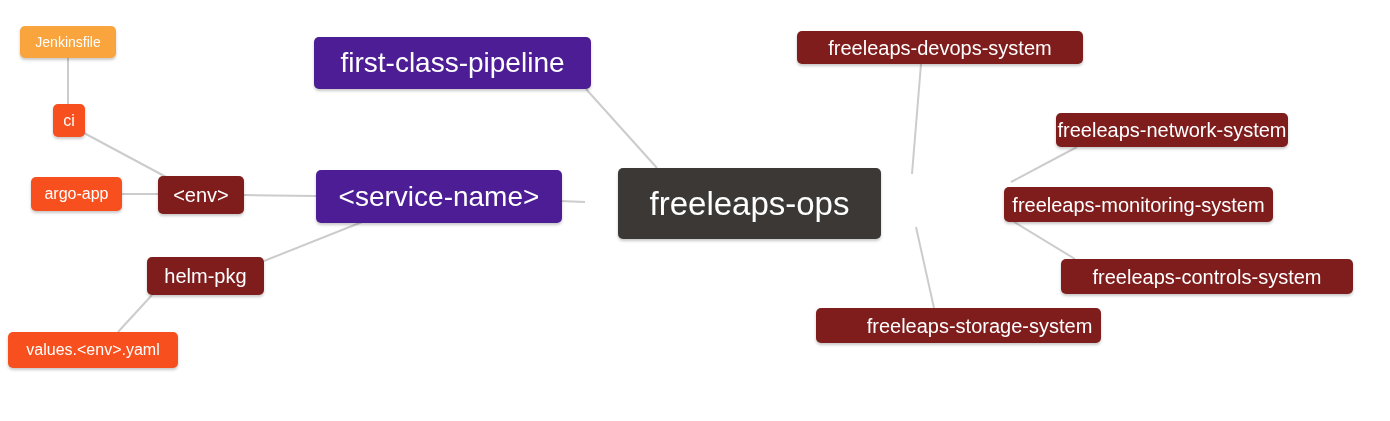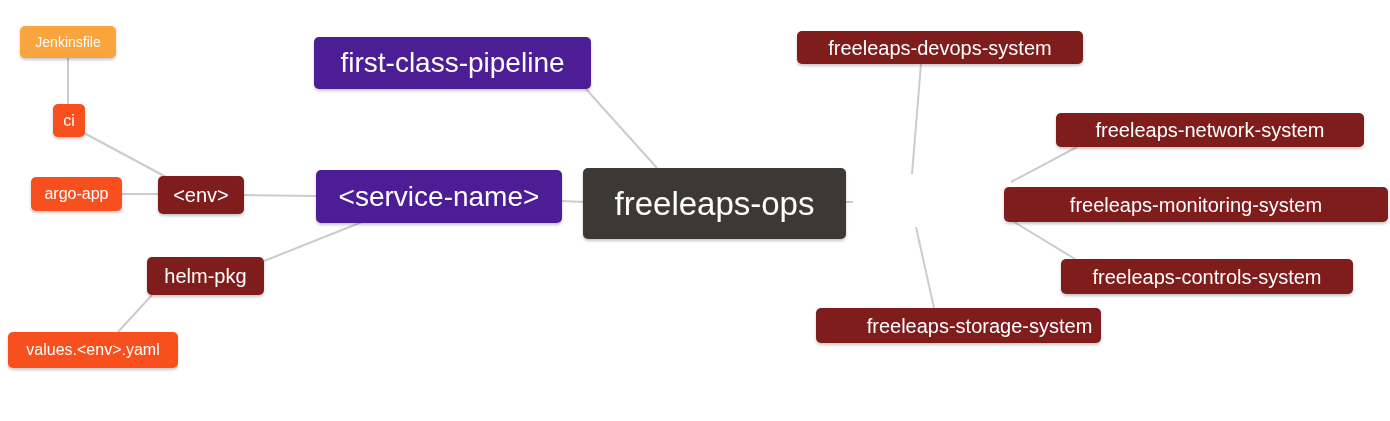--- a/index.html
+++ b/index.html
@@ -41,21 +41,21 @@
     box-shadow: 0 2px 3px rgba(0,0,0,0.22);
     white-space: nowrap;
     cursor: default;
     box-sizing: border-box;
     line-height: 1;
   }
   .blue  { background: #4c1d95; }
   .green { background: #7f1d1d; }
   .red   { background: #f7501e; }
   .amber { background: #f9a43c; }
-  .dark  { background: #3b3836; }
+  .dark  { background: #3b3836; margin-left: 35px; }
 </style>
 </head>
 <body>
 
 <div id="canvas">
 
   <svg id="edges" viewBox="0 0 1390 421" xmlns="http://www.w3.org/2000/svg">
     <line x1="68" y1="58" x2="68" y2="104"></line>
     <line x1="84" y1="133" x2="168" y2="178"></line>
     <line x1="122" y1="194" x2="158" y2="194"></line>
@@ -86,21 +86,21 @@
 
   <div class="node dark" style="left:583px; top:168px; width:263px; height:71px; font-size:33px;">freeleaps-ops</div>
 
 
   <div class="node red" style="left:8px;   top:332px; width:170px; height:36px; font-size:16px;">values.&lt;env&gt;.yaml</div>
 
   <div class="node green" style="left:147px; top:257px; width:117px; height:38px; font-size:20px;">helm-pkg</div>
 
   <div class="node green" style="left:797px; top:31px;  width:286px; height:33px; font-size:20px;">freeleaps-devops-system</div>
 
-  <div class="node green" style="left:1056px;top:113px; width:308px; height:34px; font-size:20px;">freeleaps-network-system</div>
+  <div class="node green" style="left:1056px;top:113px; width:232px; height:34px; font-size:20px;">freeleaps-network-system</div>
 
-  <div class="node green" style="left:1004px;top:187px; width:384px; height:35px; font-size:20px;">freeleaps-monitoring-system</div>
+  <div class="node green" style="left:1004px;top:187px; width:269px; height:35px; font-size:20px;">freeleaps-monitoring-system</div>
 
   <div class="node green" style="left:1061px;top:259px; width:292px; height:35px; font-size:20px;">freeleaps-controls-system</div>
 
   <div class="node green" style="left:816px; top:308px; width:285px; height:35px; font-size:20px;padding-left:42px;">freeleaps-storage-system</div>
 
 </div>
 
 </body></html>

